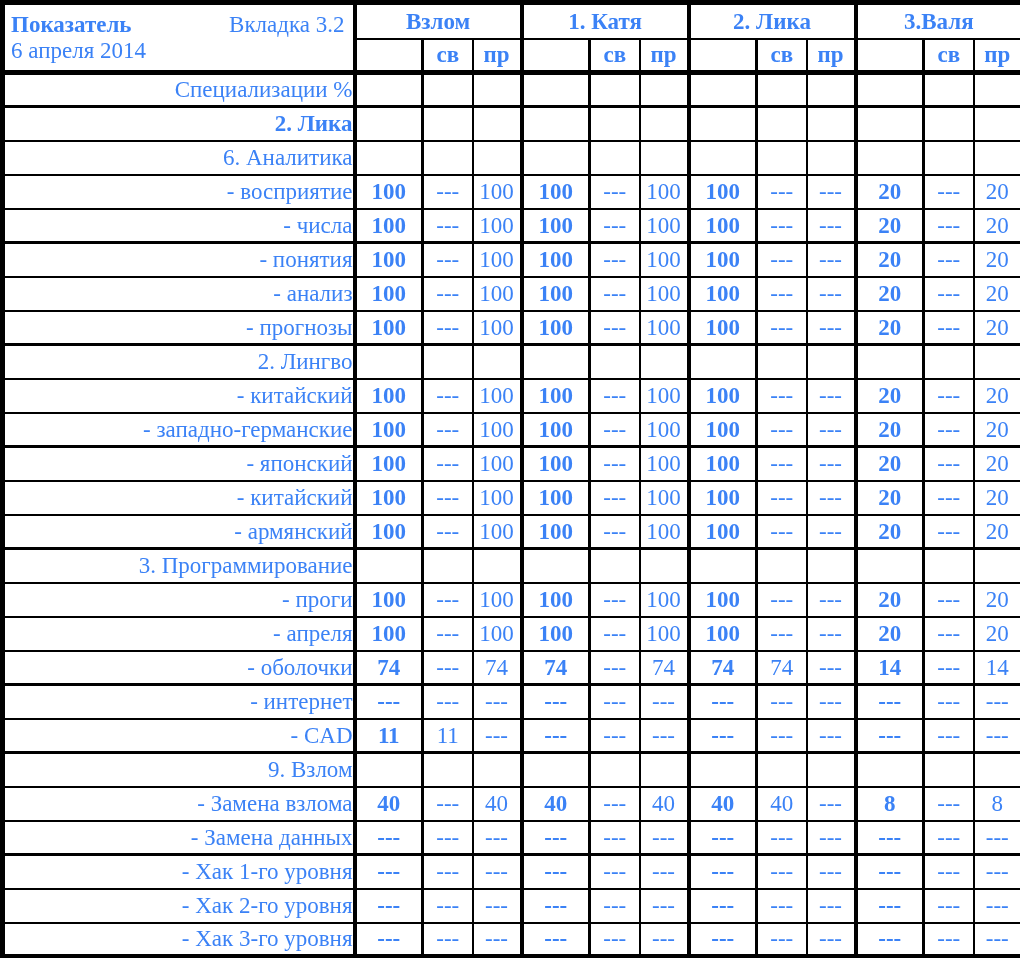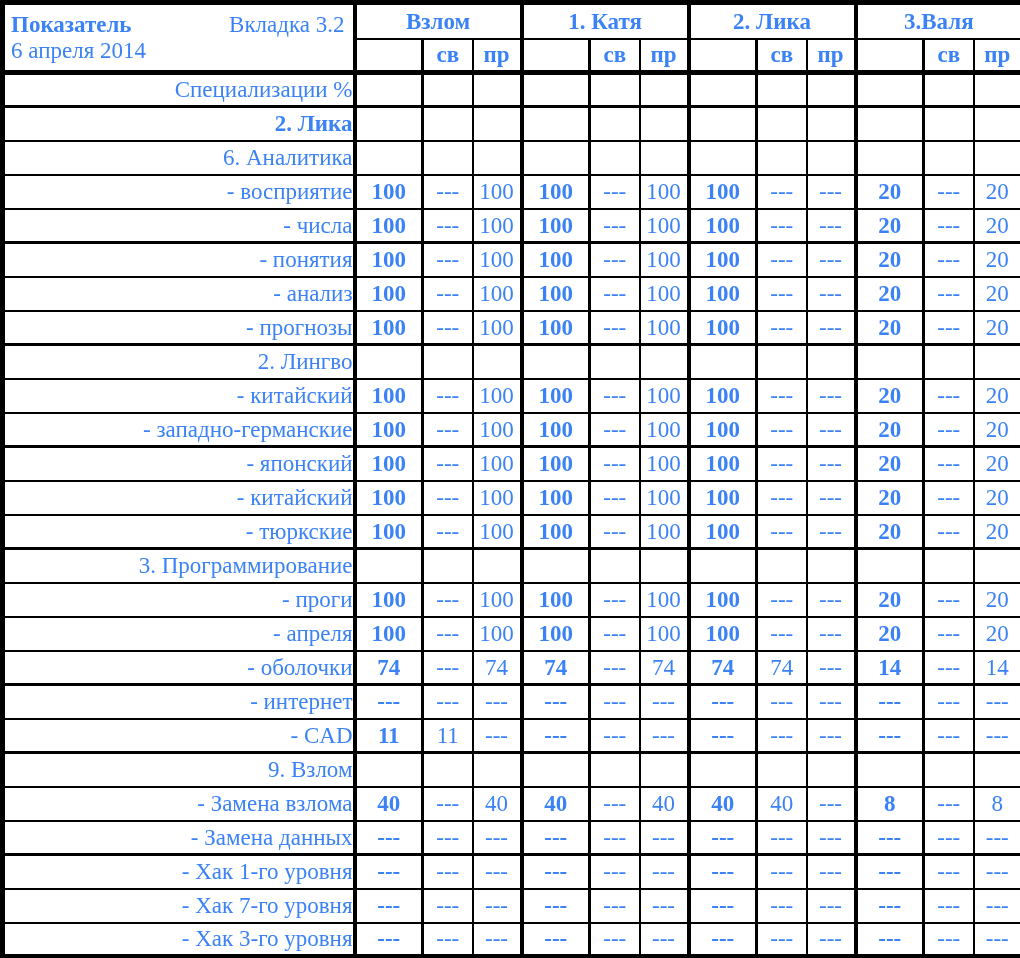--- a/index.html
+++ b/index.html
@@ -313,21 +313,21 @@
           <td class="sv">---</td>
           <td class="pr">100</td>
           <td class="main">100</td>
           <td class="sv">---</td>
           <td class="pr">---</td>
           <td class="main">20</td>
           <td class="sv">---</td>
           <td class="pr edge-r">20</td>
         </tr>
         <tr class="hb" style="height: 34px;">
-          <td class="lbl edge-l">- тюркские</td>
+          <td class="lbl edge-l">- армянский</td>
           <td class="main">100</td>
           <td class="sv">---</td>
           <td class="pr">100</td>
           <td class="main">100</td>
           <td class="sv">---</td>
           <td class="pr">100</td>
           <td class="main">100</td>
           <td class="sv">---</td>
           <td class="pr">---</td>
           <td class="main">20</td>
@@ -478,21 +478,21 @@
           <td class="sv">---</td>
           <td class="pr">---</td>
           <td class="main">---</td>
           <td class="sv">---</td>
           <td class="pr">---</td>
           <td class="main">---</td>
           <td class="sv">---</td>
           <td class="pr edge-r">---</td>
         </tr>
         <tr style="height: 34px;">
-          <td class="lbl edge-l">- Хак 7-го уровня</td>
+          <td class="lbl edge-l">- Хак 2-го уровня</td>
           <td class="main">---</td>
           <td class="sv">---</td>
           <td class="pr">---</td>
           <td class="main">---</td>
           <td class="sv">---</td>
           <td class="pr">---</td>
           <td class="main">---</td>
           <td class="sv">---</td>
           <td class="pr">---</td>
           <td class="main">---</td>

